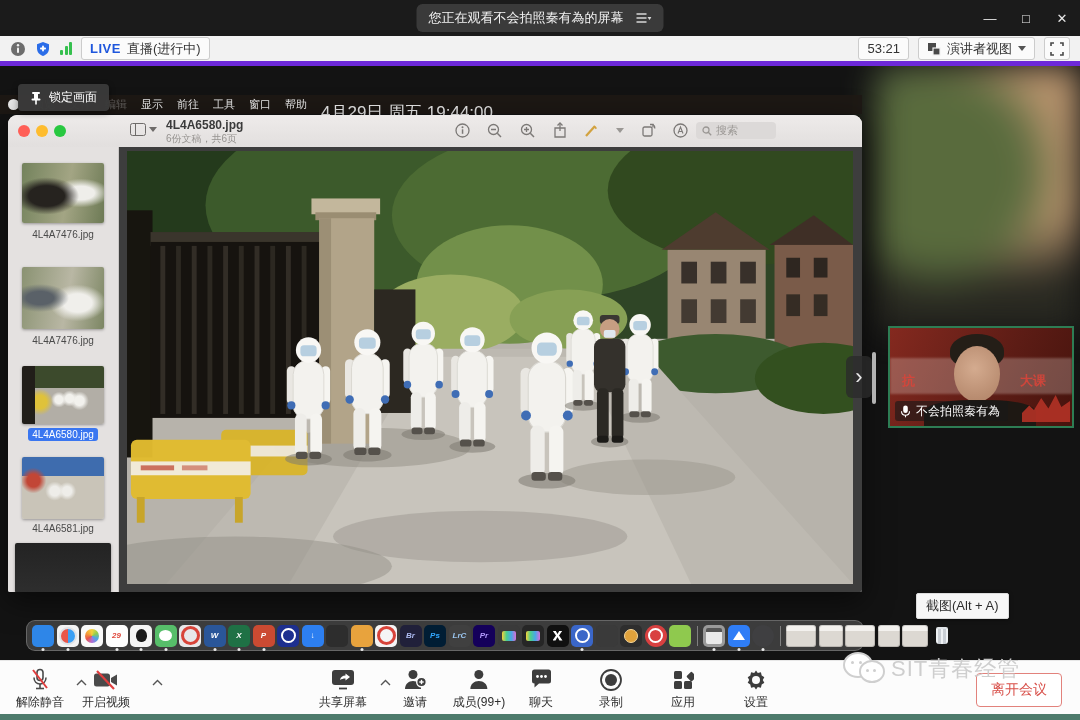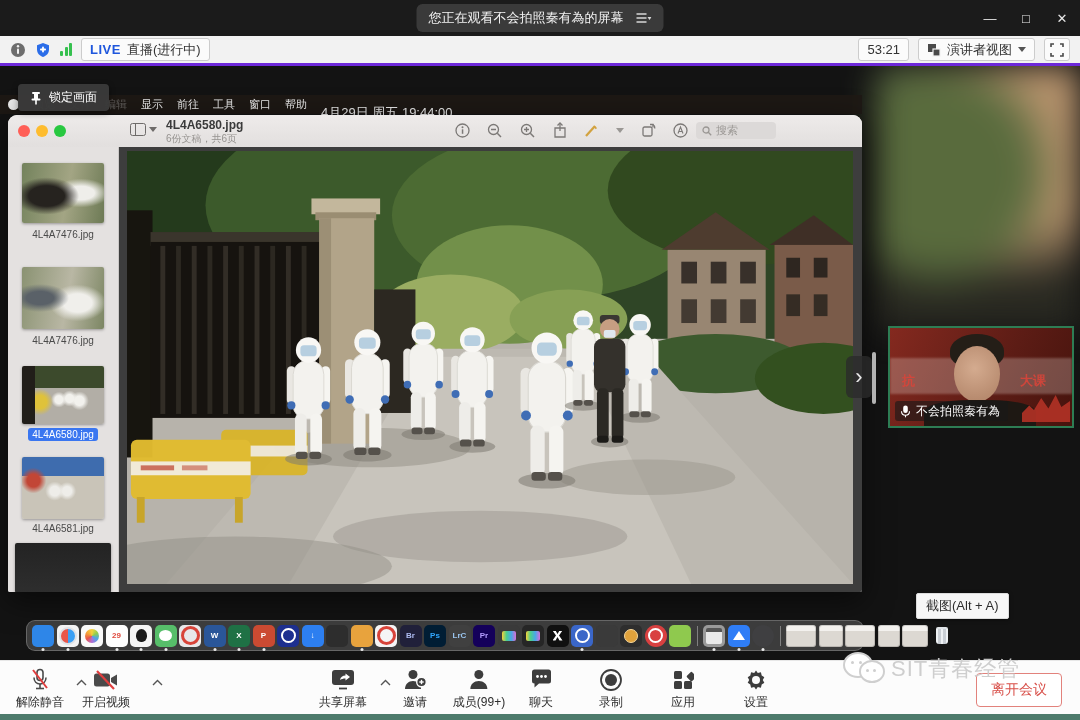--- a/index.html
+++ b/index.html
@@ -10,21 +10,21 @@
   .titlebar{position:absolute;left:0;top:0;width:1080px;height:36px;background:#1b1b1b;}
   .title-pill{position:absolute;left:50%;top:4px;transform:translateX(-50%);height:28px;
       background:#3a3a3a;border-radius:6px;display:flex;align-items:center;gap:12px;
       padding:0 12px;color:#f2f2f2;font-size:13px;white-space:nowrap;}
   .pill-menu{display:flex;align-items:center;gap:2px;}
   .winctl{position:absolute;right:0;top:0;height:36px;display:flex;align-items:center;}
   .winbtn{width:36px;height:36px;display:flex;align-items:center;justify-content:center;
       color:#e8e8e8;font-size:13px;cursor:default;}
   
   .statusbar{position:absolute;left:0;top:36px;width:1080px;height:30px;background:#f2f2f2;
-      border-bottom:3px solid #6d28d9;display:flex;align-items:center;padding:0 10px;box-sizing:border-box;gap:9px;}
+      border-bottom:5px solid #6d28d9;display:flex;align-items:center;padding:0 10px;box-sizing:border-box;gap:9px;}
   .sig{display:flex;align-items:flex-end;gap:1.5px;height:13px;}
   .sig i{width:3px;background:#35c04e;border-radius:1px;display:block;}
   .chip{height:21px;border:1px solid #ccc;background:#fbfbfb;border-radius:3px;
       display:flex;align-items:center;padding:0 8px;gap:6px;font-size:13px;color:#333;}
   .live-lbl{color:#1f57dd;font-weight:bold;font-size:13px;letter-spacing:.5px;}
   .sb-spacer{flex:1;}
   .caret-dn{width:0;height:0;border-left:4px solid transparent;border-right:4px solid transparent;border-top:5px solid #555;}
   
   .stage{position:absolute;left:0;top:66px;width:1080px;height:594px;background:#131313;overflow:hidden;}
   .blurbg{position:absolute;right:0;top:0;width:204px;height:264px;filter:blur(16px);opacity:.95;
@@ -32,21 +32,21 @@
         radial-gradient(circle at 30% 40%,#5d7040 0 40%,transparent 60%),
         radial-gradient(circle at 70% 30%,#c09a72 0 35%,transparent 60%),
         radial-gradient(circle at 60% 80%,#2a2a22 0 50%,transparent 70%),#45503a;}
   
   .macmenu{position:absolute;left:0;top:29px;width:862px;height:19px;background:rgba(30,25,21,.96);
       display:flex;align-items:center;color:#e9e9e9;font-size:11px;padding:0 8px;box-sizing:border-box;gap:14px;}
   .apple{width:11px;height:11px;border-radius:50%;background:#e9e9e9;flex:0 0 auto;}
   .mfaint{opacity:.3;}
   .micons{display:flex;align-items:center;gap:7px;margin-left:auto;}
   .micons i{width:9px;height:9px;border-radius:2px;display:block;}
-  .mtime{white-space:nowrap;font-size:13px;margin-top:16px;}
+  .mtime{white-space:nowrap;font-size:17px;margin-top:16px;}
   
   .lockbtn{position:absolute;left:18px;top:18px;height:27px;background:rgba(58,58,58,.96);
       border-radius:4px;display:flex;align-items:center;gap:7px;padding:0 12px;color:#fff;
       font-size:12px;z-index:6;box-shadow:0 2px 6px rgba(0,0,0,.4);}
   
   .pvwin{position:absolute;left:8px;top:49px;width:854px;height:477px;background:#e7e4e3;
       border-radius:9px 9px 2px 2px;box-shadow:0 8px 30px rgba(0,0,0,.55);overflow:hidden;}
   .pvtitle{position:relative;height:32px;background:linear-gradient(#eeebea,#e2dfde);border-bottom:1px solid #c9c6c5;}
   .tlight{position:absolute;top:10px;width:12px;height:12px;border-radius:50%;}
   .pv-title-block{position:absolute;left:158px;top:4px;line-height:1.15;}
@@ -85,21 +85,21 @@
   .th5{top:396px;height:50px;background:linear-gradient(180deg,#232323,#2e2e2e);width:96px;left:7px;}
   .pvcontent{flex:1;background:#3d3d3d;position:relative;}
   .photo{position:absolute;left:8px;top:4px;right:10px;bottom:8px;}
   
   .nextbtn{position:absolute;left:846px;top:290px;width:26px;height:42px;background:rgba(42,42,42,.8);
       border-radius:6px;color:#e8e8e8;font-size:22px;display:flex;align-items:center;justify-content:center;z-index:7;}
   .scrollthumb{position:absolute;left:872px;top:286px;width:4px;height:52px;background:#d0d0d0;border-radius:2px;opacity:.85;z-index:7;}
   
   .dock{position:absolute;left:26px;top:554px;width:838px;height:31px;background:rgba(150,150,150,.32);
       border:1px solid rgba(255,255,255,.22);border-radius:9px;display:flex;align-items:center;
-      padding:0 5px;box-sizing:border-box;gap:2.5px;}
+      padding:0 5px;box-sizing:border-box;gap:2.5px;font-style:italic;}
   .dic{position:relative;width:22px;height:22px;border-radius:5px;flex:0 0 auto;
       display:flex;align-items:center;justify-content:center;font-size:8px;font-weight:bold;overflow:visible;}
   .dic.circ{border-radius:50%;}
   .dic span{line-height:1;}
   .ddot{position:absolute;bottom:-4px;left:50%;transform:translateX(-50%);width:3px;height:3px;border-radius:50%;background:#e8e8e8;}
   .dsep{width:1px;height:20px;background:rgba(255,255,255,.35);margin:0 3px;flex:0 0 auto;}
   .d-compass{width:14px;height:14px;border-radius:50%;background:conic-gradient(#3aa0f5 0 50%,#e8564a 50%);border:2px solid #dfe2e6;}
   .d-pinwheel{width:14px;height:14px;border-radius:50%;background:conic-gradient(#f5d33a,#8fce4e,#4aa7e8,#b06fd8,#e8564a,#f5a13a,#f5d33a);}
   .d-penguin{width:11px;height:13px;border-radius:50% 50% 45% 45%;background:#1a1a1a;}
   .d-bubble{width:13px;height:11px;border-radius:50%;background:#fff;}

